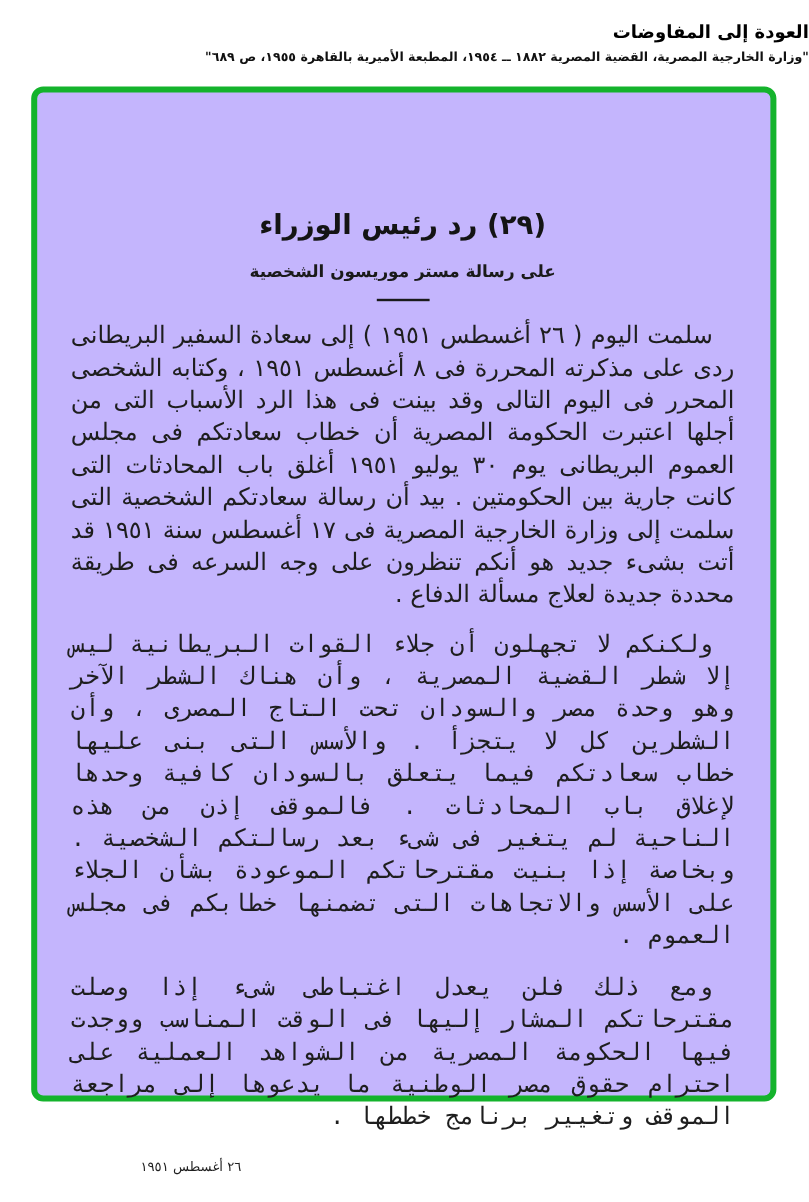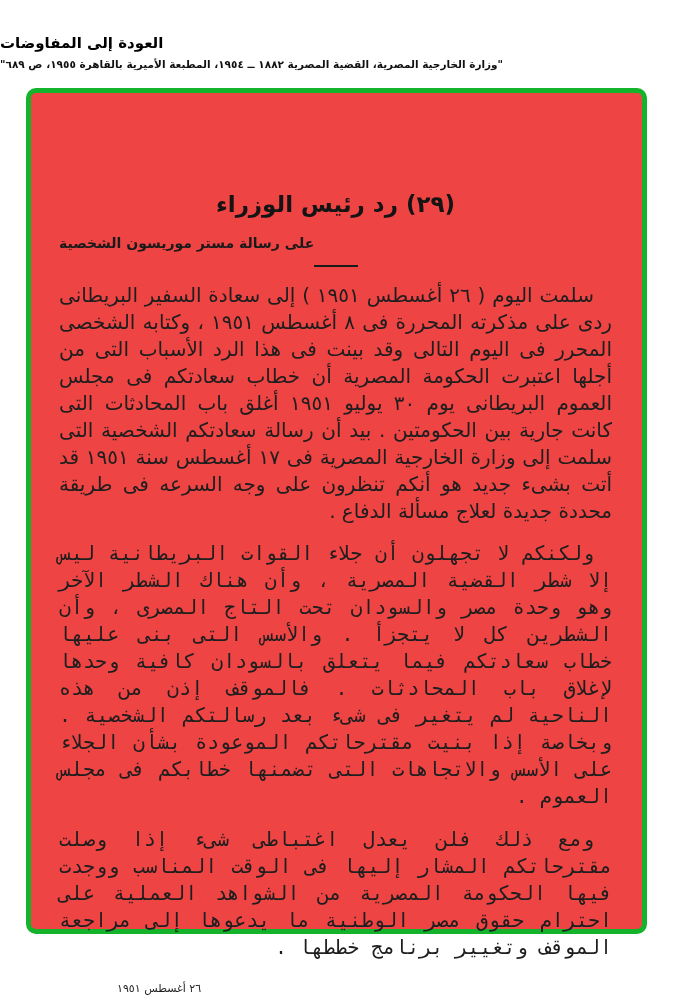--- a/index.html
+++ b/index.html
@@ -7,22 +7,22 @@
   html, body { background: #ffffff; }
   body {
     width: 674px;
     height: 1002px;
     position: relative;
     overflow: hidden;
     font-family: "DejaVu Sans", sans-serif;
     direction: rtl;
   }
   .doc-header {
-    padding-top: 32px;
-    text-align: left;
+    padding-top: 16px;
+    text-align: right;
     color: #000000;
   }
   .h1 {
     font-size: 15px;
     font-weight: bold;
     line-height: 22px;
   }
   .h2 {
     margin-top: 6px;
     font-size: 14px;
@@ -36,34 +36,34 @@
     font-weight: bold;
     color: #111111;
     white-space: nowrap;
   }
   .scan-frame {
     margin: 18px 27px 0 26px;
     width: 621px;
     height: 846px;
     border: 5px solid var(--green);
     border-radius: 10px;
-    background: #ef4444;
+    background: #c4b5fd;
     padding: 96px 30px 0 28px;
     color: #1c1c1c;
   }
   .scan-title {
     text-align: center;
     font-size: 23px;
     font-weight: bold;
     color: #141414;
     line-height: 30px;
   }
   .scan-subtitle {
     margin-top: 16px;
-    text-align: left;
+    text-align: center;
     font-size: 14px;
     font-weight: bold;
     color: #1a1a1a;
   }
   .rule {
     width: 44px;
     height: 2px;
     background: #1a1a1a;
     margin: 14px auto 0 auto;
   }

